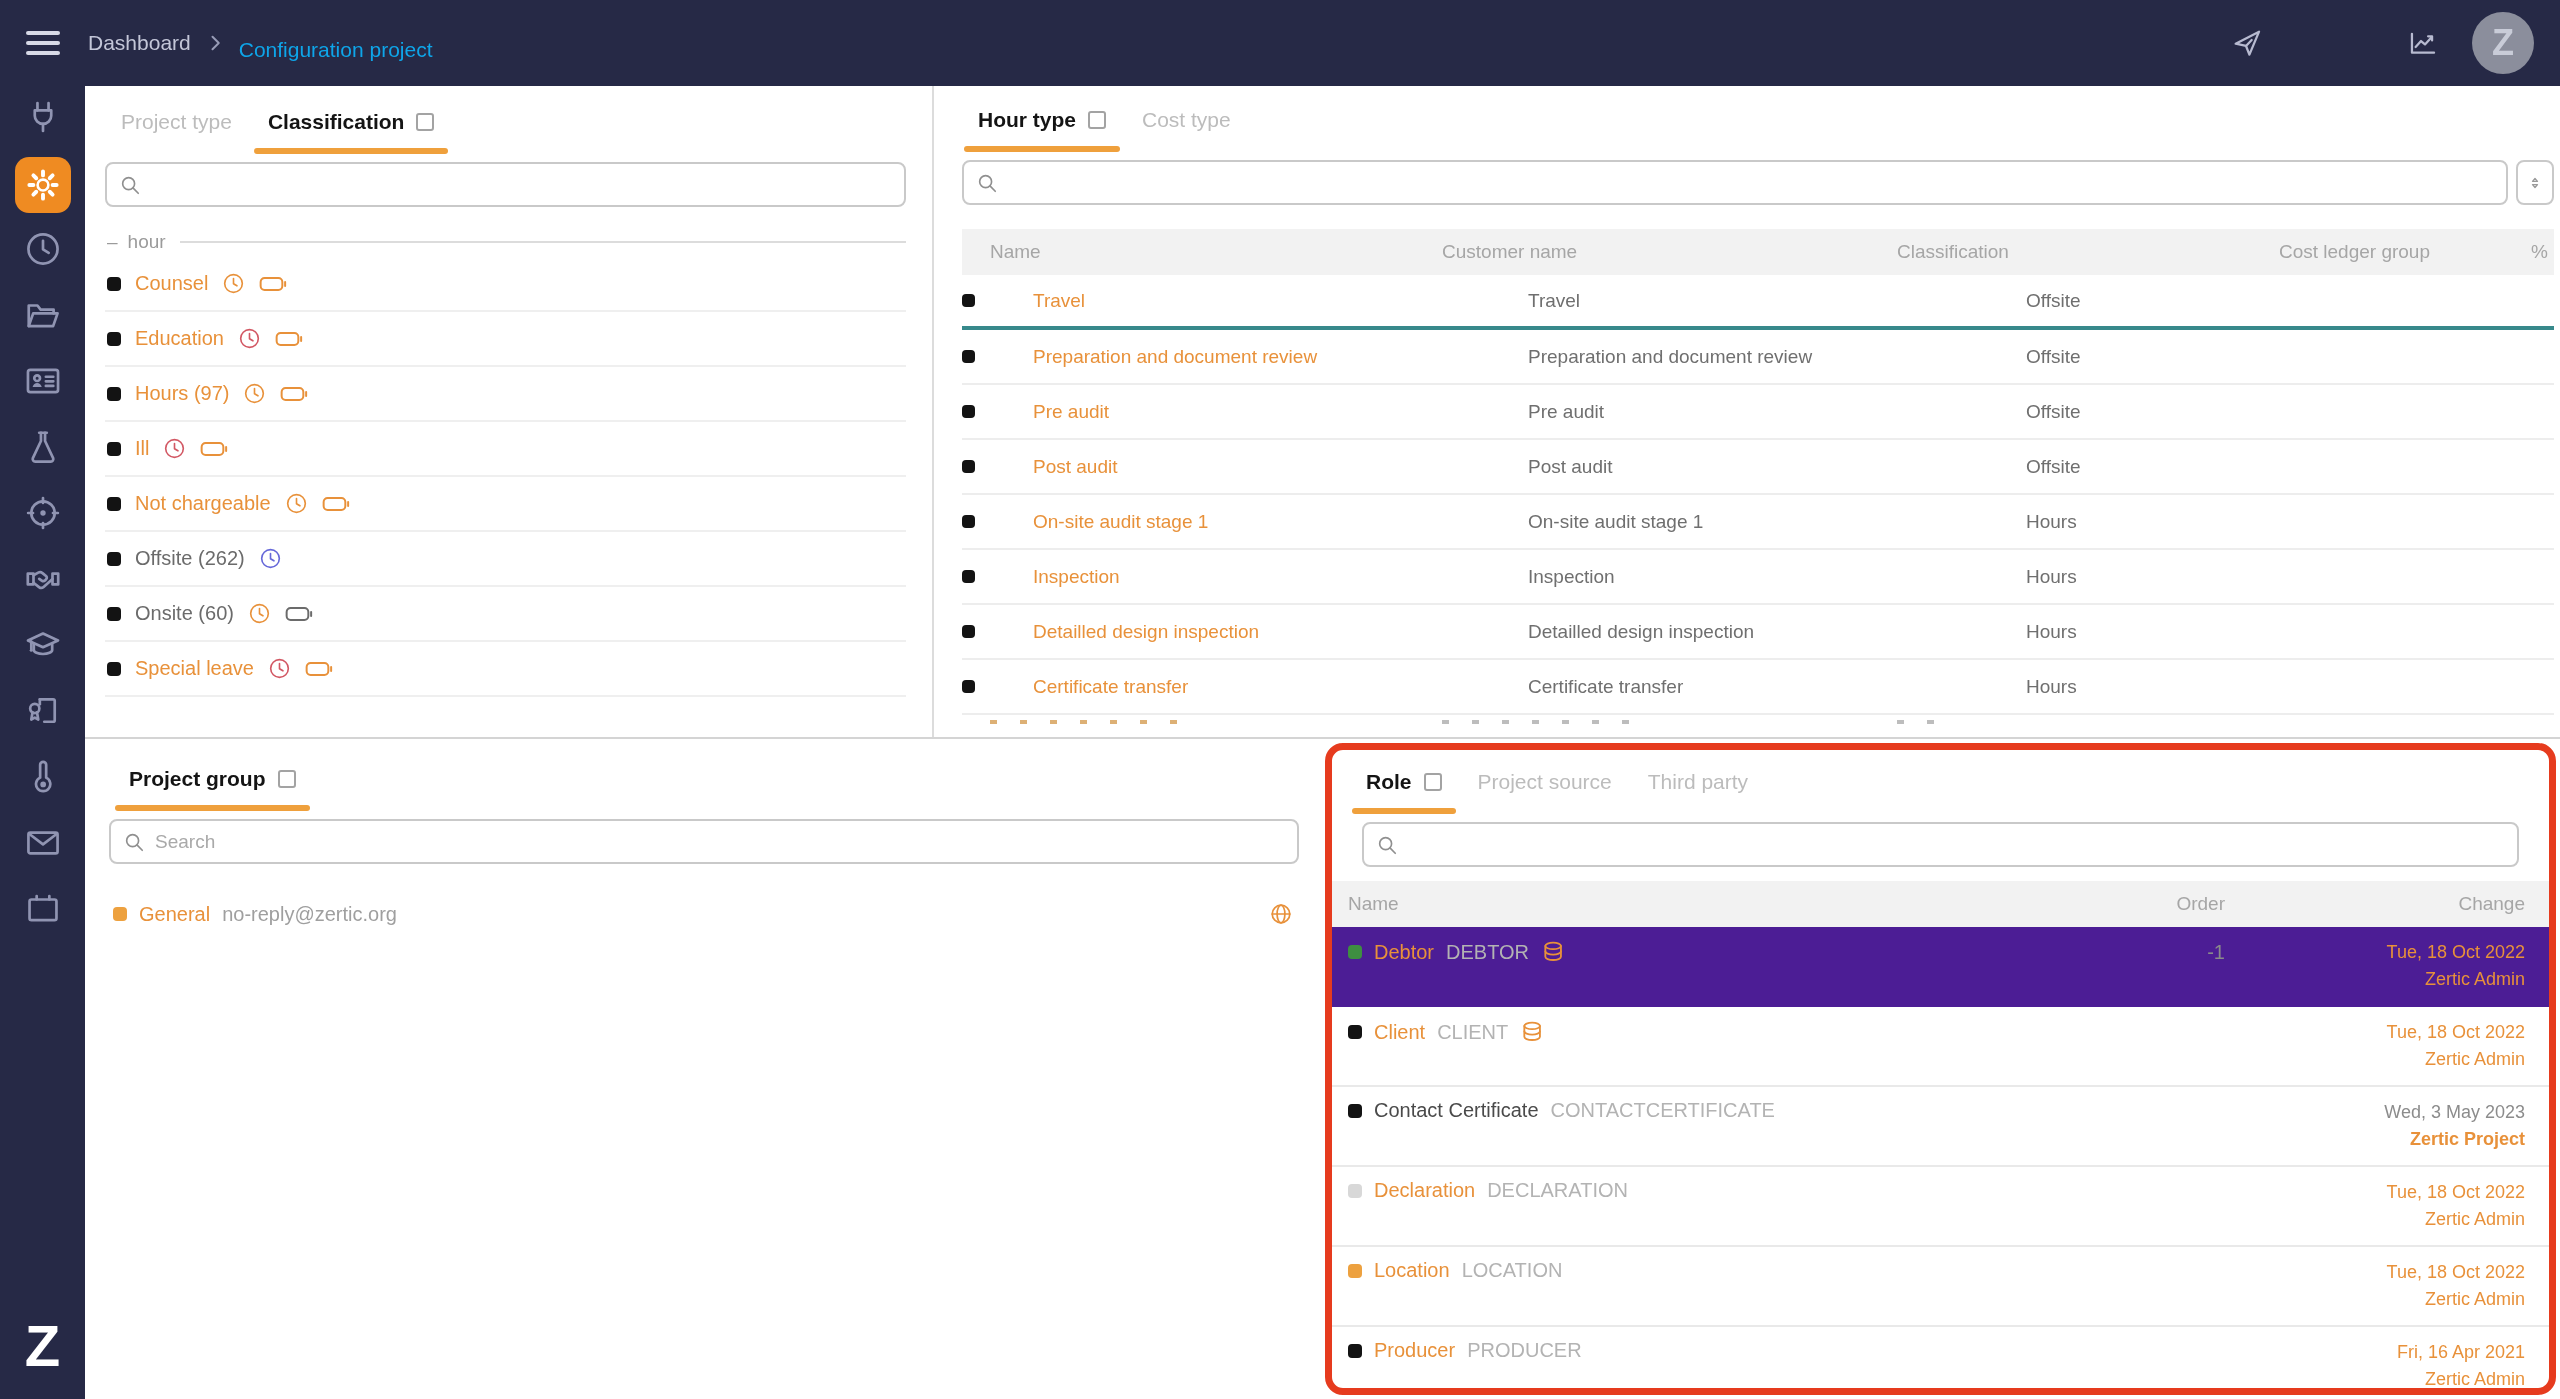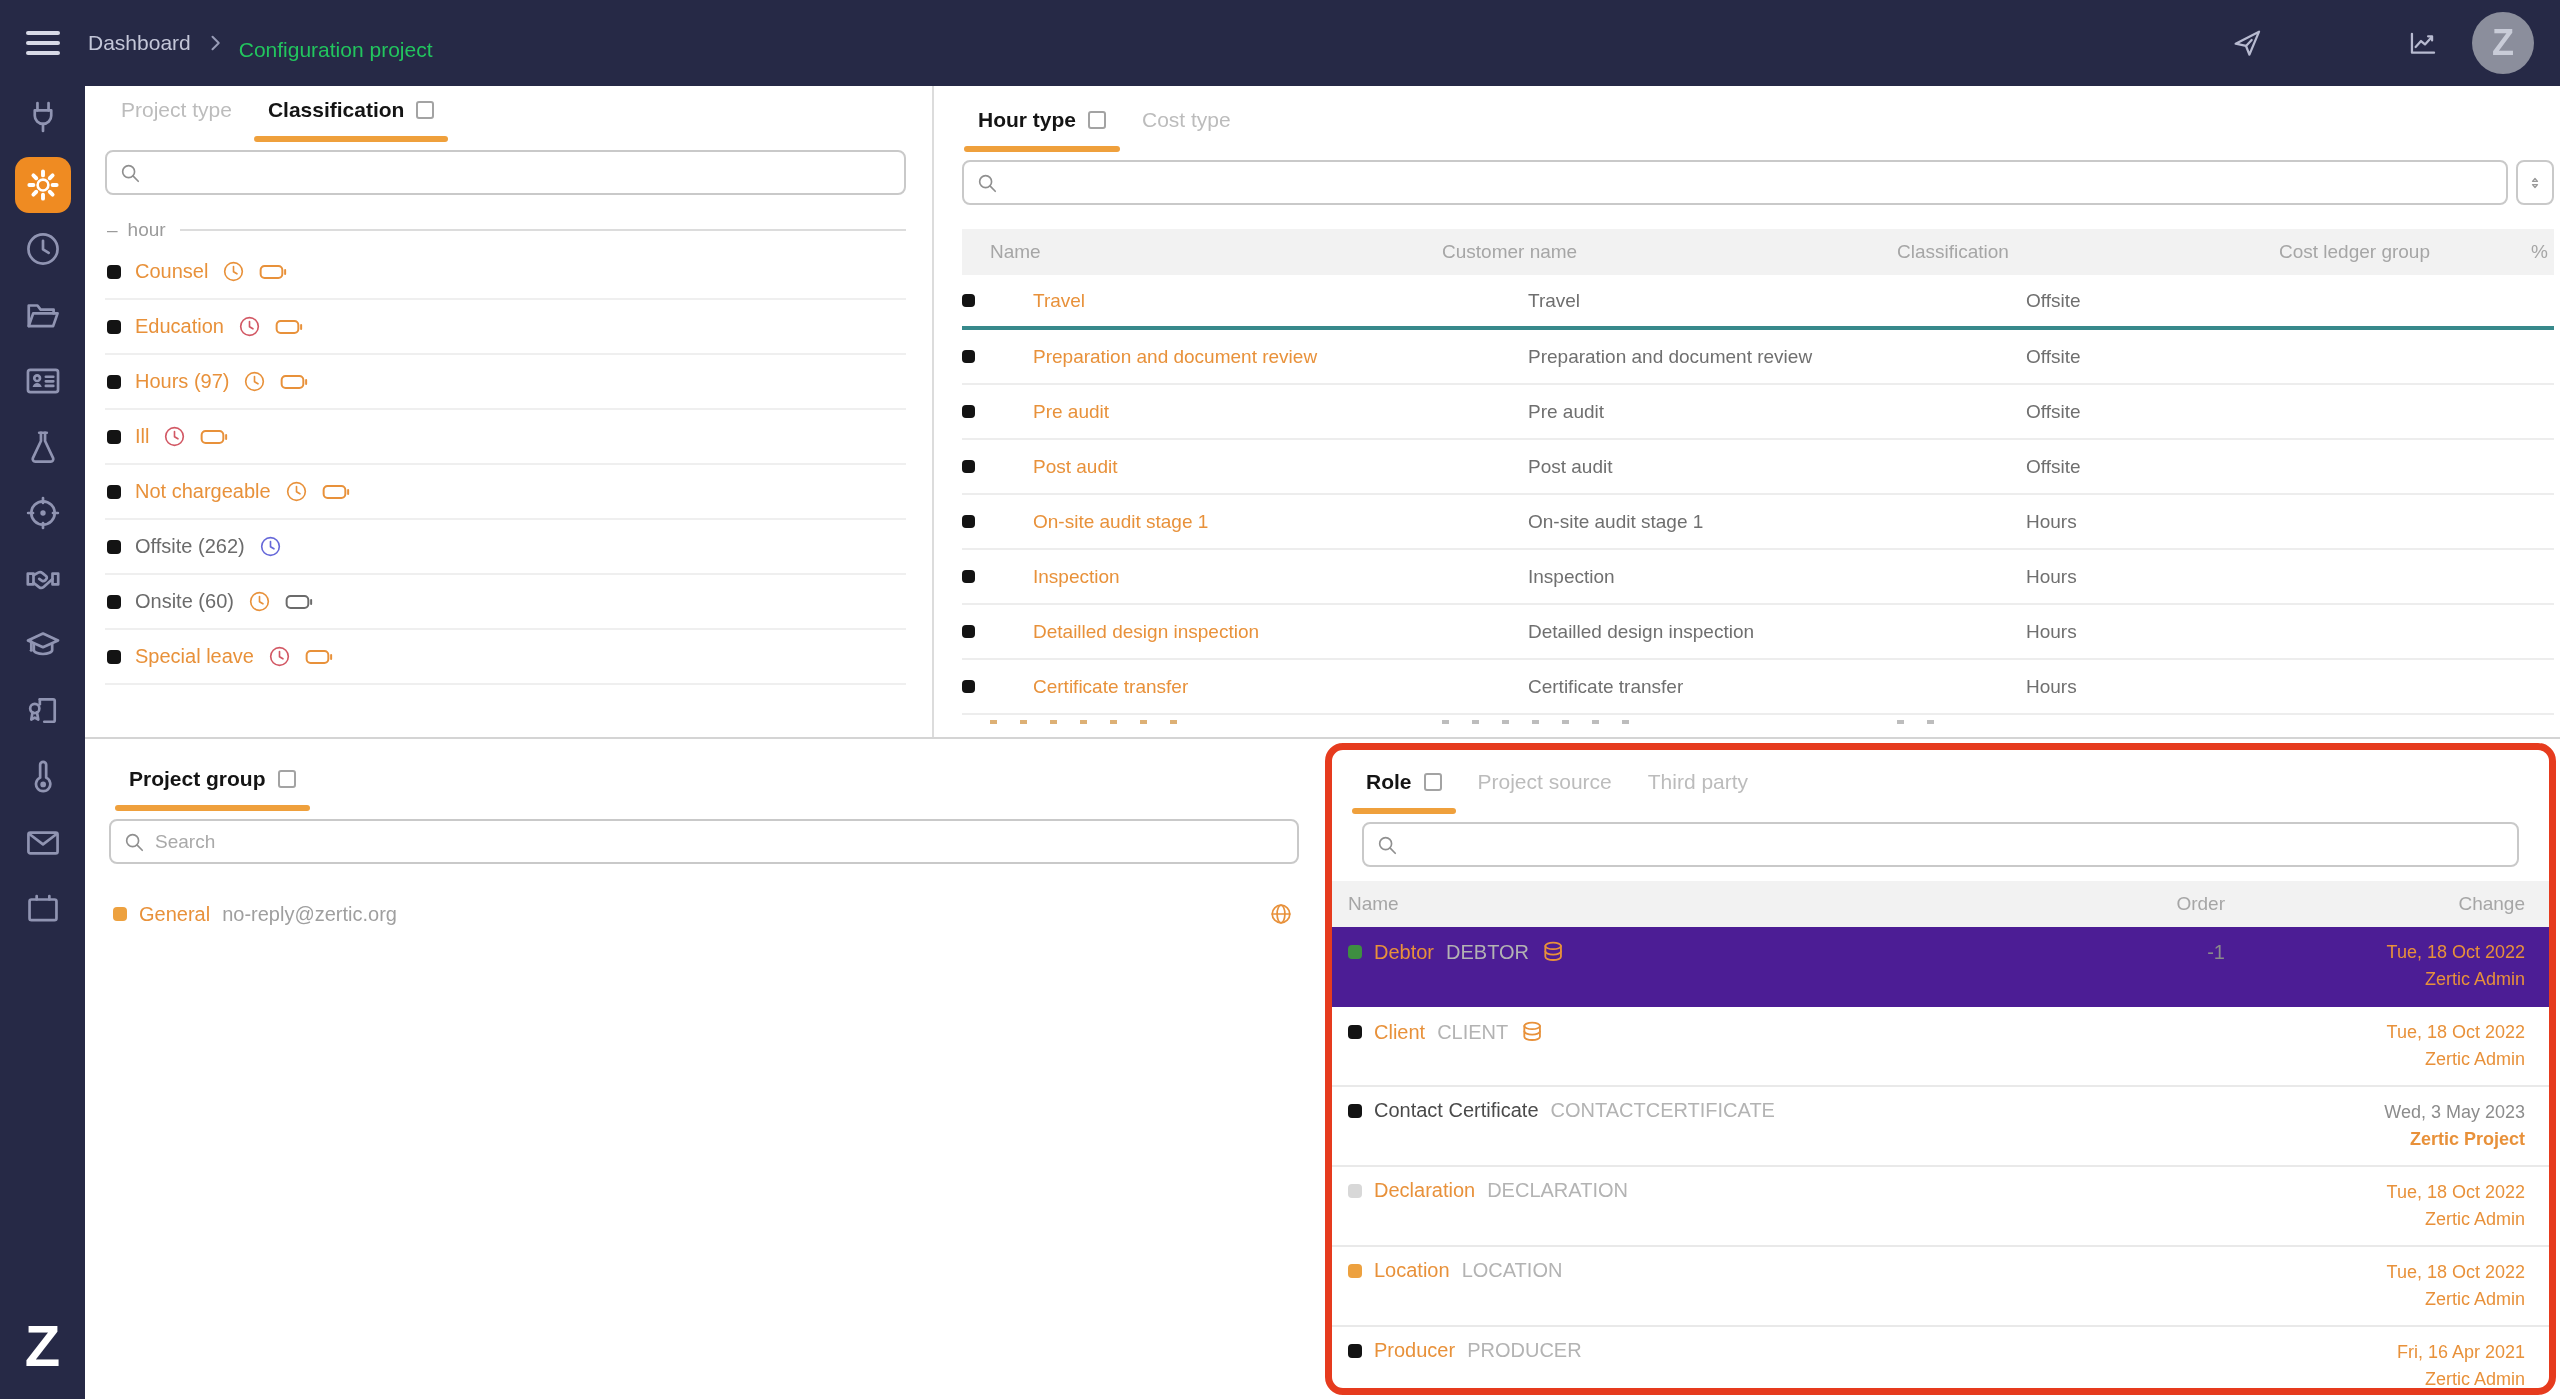--- a/index.html
+++ b/index.html
@@ -4,42 +4,42 @@
 <style>
   * { margin:0; padding:0; box-sizing:border-box; }
   html,body { width:2560px; height:1399px; overflow:hidden; background:#fff;
     font-family:"Liberation Sans", sans-serif; }
   .topbar { position:absolute; left:0; top:0; width:2560px; height:86px; background:#262946;
     display:flex; align-items:center; padding:0 26px; z-index:5; }
   .hamburger { width:34px; height:24px; display:flex; flex-direction:column; justify-content:space-between; cursor:pointer; margin-right:28px; }
   .hamburger span { display:block; height:4px; border-radius:2px; background:#d7d9e6; }
   .crumb { display:flex; align-items:center; gap:14px; font-size:21px; }
   .crumb .c1 { color:#c3c6d8; }
-  .crumb .c2 { color:#22c55e;margin-top:13px; }
+  .crumb .c2 { color:#0ea5e9;margin-top:13px; }
   .crumb svg { width:20px; height:20px; color:#979bb6; }
   .topbar-right { margin-left:auto; display:flex; align-items:center; }
   .tb-icon { width:34px; height:34px; color:#b7bad0; cursor:pointer; }
   .tb-icon svg { width:100%; height:100%; }
   .icon-send { margin-right:142px; }
   .icon-chart { margin-right:32px; }
   .avatar { width:62px; height:62px; border-radius:50%; background:#8b8e9c; color:#c9ccd8;
     display:flex; align-items:center; justify-content:center; font-size:36px; font-weight:bold; }
   .sidebar { position:absolute; left:0; top:86px; width:85px; bottom:0; background:#262946;
     display:flex; flex-direction:column; align-items:center; z-index:4; }
   .side-slot { height:66px; width:85px; display:flex; align-items:center; justify-content:center; color:#9094b2; cursor:pointer; }
   .side-slot svg { width:38px; height:38px; }
   .side-slot.active { color:#fff; }
   .side-slot.active .active-box { width:56px; height:56px; border-radius:14px; background:#ef8b22;
     display:flex; align-items:center; justify-content:center; }
   .side-slot.active svg { width:36px; height:36px; }
   .side-logo { margin-top:auto; margin-bottom:24px; color:#fff; font-size:58px; font-weight:bold; line-height:1; }
   .content { position:absolute; left:85px; top:86px; right:0; bottom:0; background:#fff; }
   .h-divider { position:absolute; left:0; top:651px; right:0; height:2px; background:#d4d4d4; }
   .quad { position:absolute; overflow:hidden; }
-  .q-tl { left:0; top:0; width:849px; height:651px; border-right:2px solid #dcdcdc; padding:12px 26px 0 20px; }
+  .q-tl { left:0; top:0; width:849px; height:651px; border-right:2px solid #dcdcdc; padding:24px 26px 0 20px; }
   .q-tr { left:851px; top:0; right:0; height:811px; padding:22px 6px 0 26px; }
   .q-bl { left:0; top:653px; width:1240px; bottom:0; padding:28px 26px 0 24px; }
   .q-br { left:1240px; top:653px; right:0; bottom:0; }
   .red-box { position:absolute; inset:4px 4px 4px 0; border:7px solid #e63b1e; border-radius:18px;
     padding:20px 0 0 0; overflow:hidden; background:#fff; }
   .tabs { display:flex; align-items:flex-end; gap:36px; margin:0 0 24px 16px; }
   .tab { position:relative; font-size:21px; color:#bcbcbc; display:flex; align-items:center; gap:12px;
     padding-bottom:4px; cursor:pointer; white-space:nowrap; }
   .tab.active { color:#141414; font-weight:bold; }
   .tab.active::after { content:""; position:absolute; left:-14px; right:-14px; bottom:-16px; height:6px;

